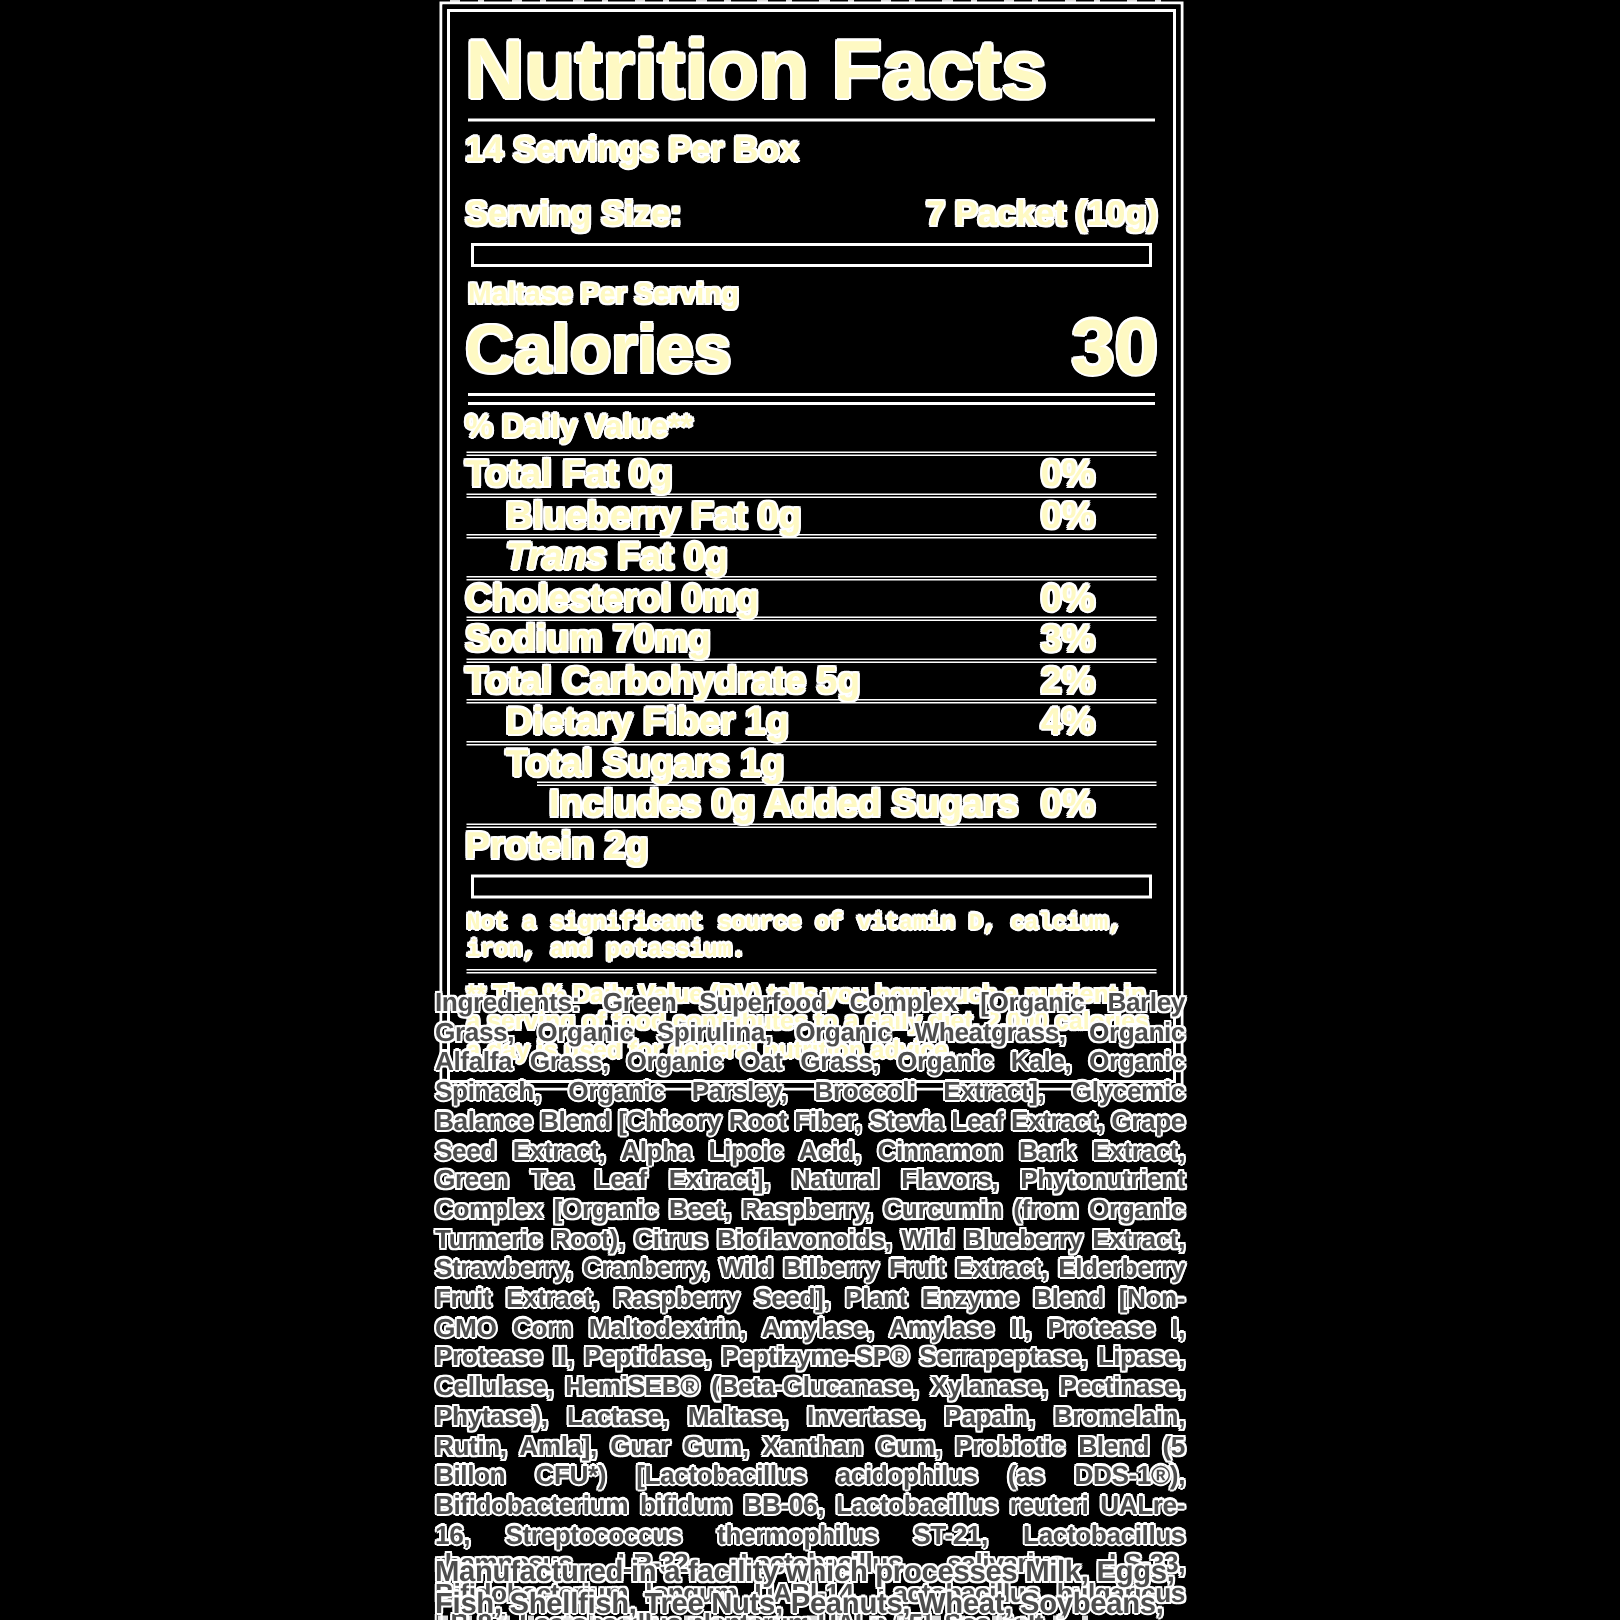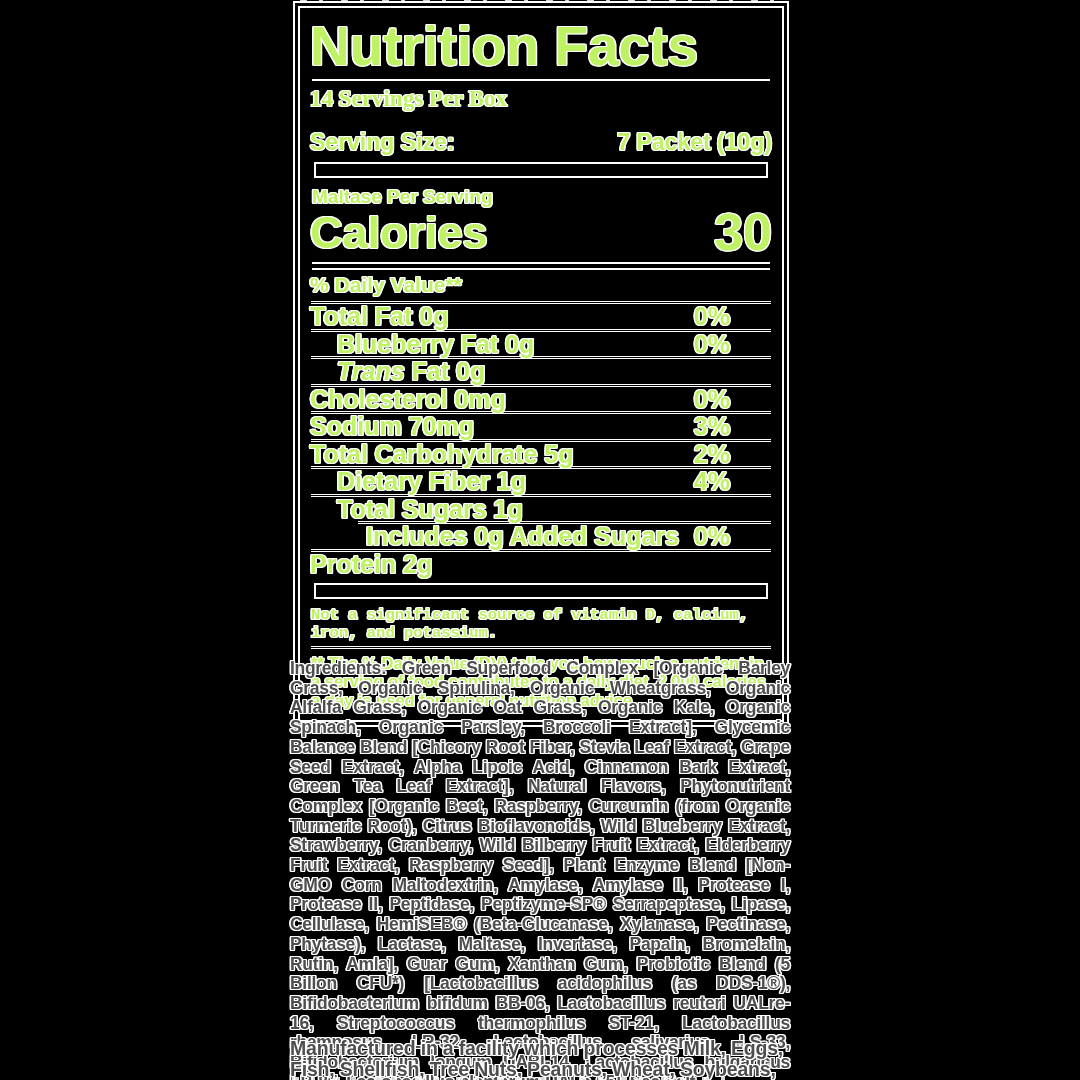--- a/index.html
+++ b/index.html
@@ -2,40 +2,40 @@
 <html><head>
 <meta charset="utf-8">
 <style>
   html,body{margin:0;padding:0;background:#000;}
   #stage{
     position:relative;width:1080px;height:1080px;background:#000000;
     overflow:hidden;font-family:"Liberation Sans", sans-serif;
   }
   
   .ol{
-    color:#bef264;
+    color:#fef9c3;
     text-shadow:
       -1.2px -1.2px 0 #fff, 0 -1.4px 0 #fff, 1.2px -1.2px 0 #fff,
       -1.4px 0 0 #fff, 1.4px 0 0 #fff,
       -1.2px 1.2px 0 #fff, 0 1.4px 0 #fff, 1.2px 1.2px 0 #fff;
   }
   .gray{color:#4e4e4e;}
   
   #panel{
     position:absolute;left:295px;top:3px;width:492px;box-sizing:border-box;
     background:#000;border:3px solid #000;
     box-shadow:0 0 0 2px #fff, inset 0 0 0 2px #fff;
     padding:8px 12px 10px 12px;
   }
   .nf-title{font-size:55px;font-weight:bold;line-height:1.04;letter-spacing:0px;margin:4px 0 4px 0;white-space:nowrap;}
   .rule-thin{height:0;border-top:2px solid #fff;margin:2px 2px;}
   .hairline{height:1px;background:#000;border-top:1.5px solid #fff;border-bottom:1.5px solid #fff;margin:0 1px;}
   .rule-med{height:4px;background:#000;border-top:2px solid #fff;border-bottom:2px solid #fff;margin:5px 2px 3px 2px;}
   .bar-hollow{height:12px;background:#000;border:2px solid #fff;margin:7px 4px 8px 4px;}
-  .servings{font-size:23px;font-weight:bold;margin-top:5px;line-height:1.15;font-family:Liberation Serif, serif;}
+  .servings{font-size:23px;font-weight:bold;margin-top:5px;line-height:1.15;}
   .serv-row{display:flex;justify-content:space-between;font-size:23px;font-weight:bold;margin-top:16px;line-height:1.15;}
   .amount{font-size:19px;font-weight:bold;margin:2px 0 0 2px;}
   .cal-row{display:flex;justify-content:space-between;align-items:center;margin:0 0 2px 0;gap:33px;}
   .cal-label{font-size:45px;font-weight:bold;line-height:1;}
   .cal-value{font-size:52px;font-weight:bold;line-height:.95;}
   .dv-header{text-align:left;font-size:21px;font-weight:bold;margin:2px 0 4px 0;}
   .nf-row{display:flex;justify-content:space-between;align-items:center;height:24.5px;font-size:25px;font-weight:bold;}
   .nf-label{white-space:nowrap;}
   .nf-pct{margin-right:42px;}
   .ind1{padding-left:27px;}

